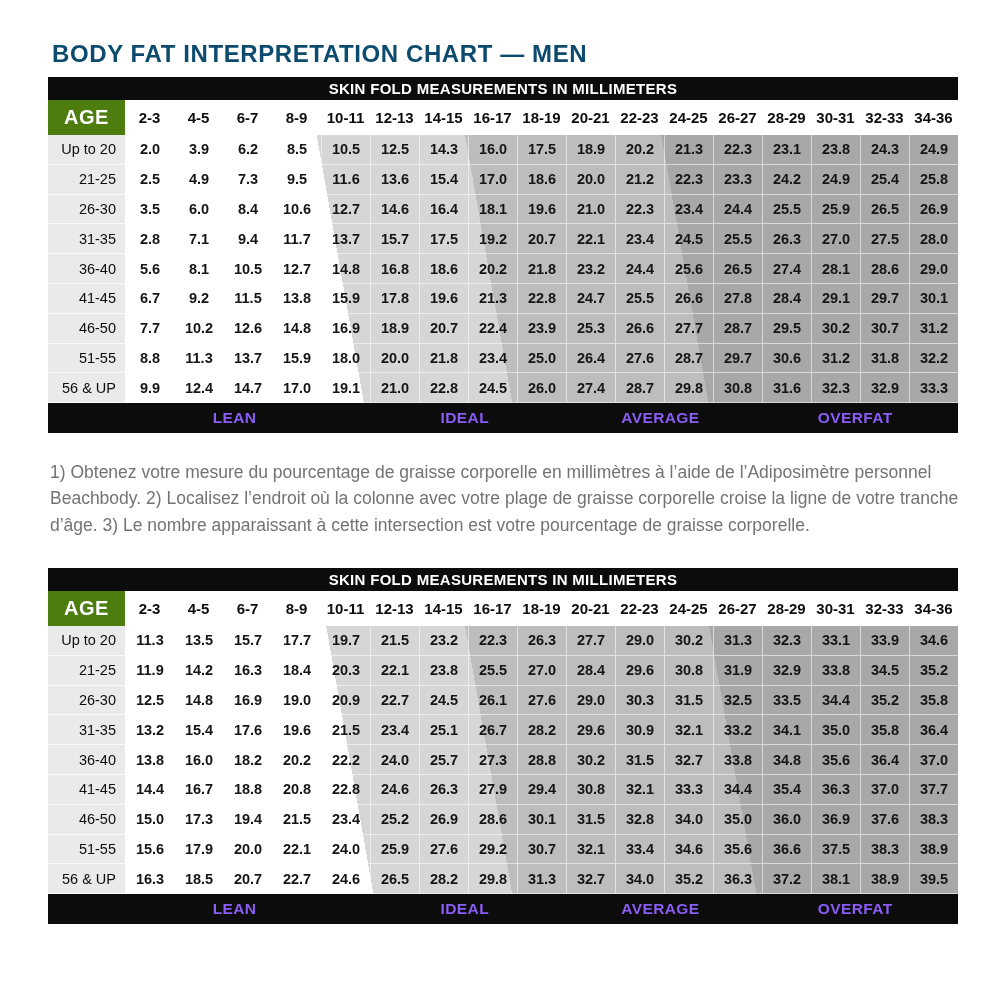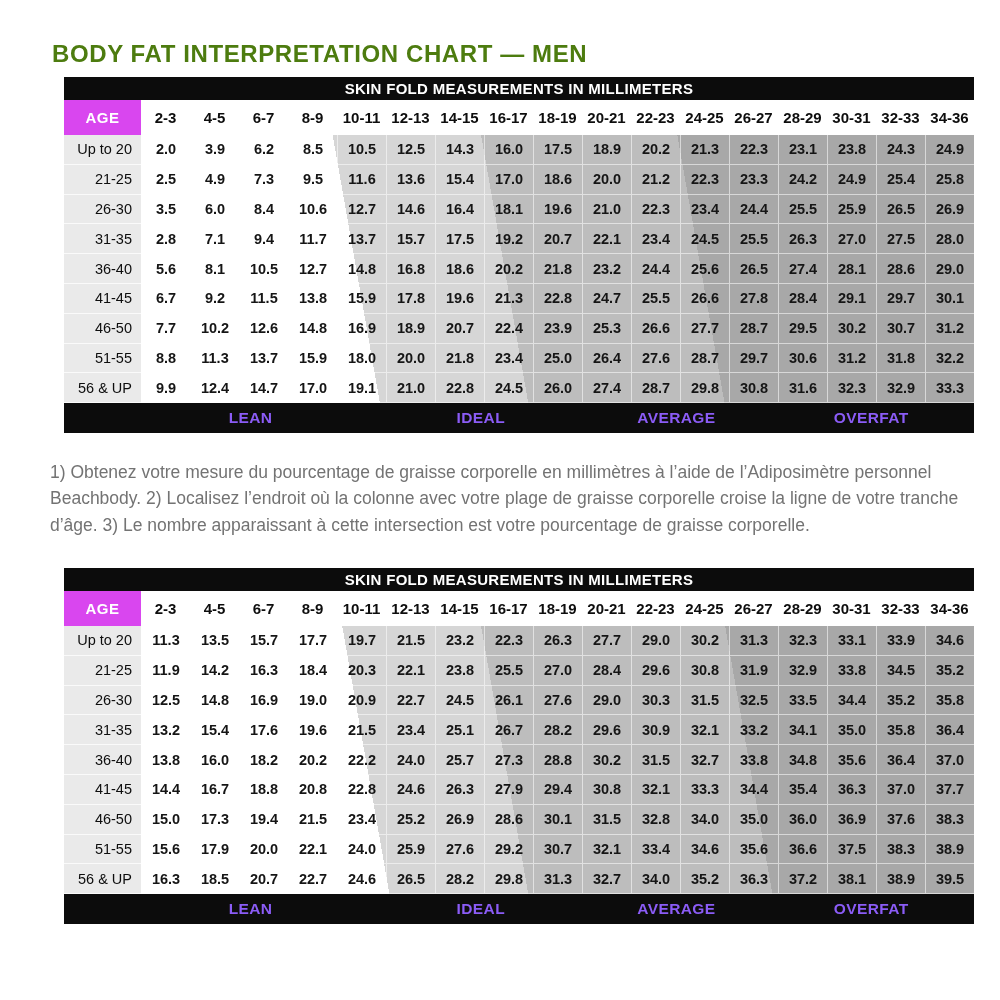--- a/index.html
+++ b/index.html
@@ -2,39 +2,39 @@
 <html><head>
 <meta charset="utf-8">
 <style>
   * { box-sizing: border-box; margin: 0; padding: 0; }
   html, body { width: 1000px; height: 1000px; background: #ffffff; overflow: hidden; }
   body { font-family: "Liberation Sans", "DejaVu Sans", sans-serif; color: #111; }
   .page { padding: 40px 42px 0 48px; }
 
   .chart-title {
     font-size: 24px; font-weight: bold; letter-spacing: .6px;
-    color: #4d7c0f; margin: 0 0 9px 4px; white-space: nowrap;
-  }
-
-  .chart-table { width: 910px; margin-left: 16px; }
+    color: #0c4a6e; margin: 0 0 9px 4px; white-space: nowrap;
+  }
+
+  .chart-table { width: 910px; }
 
   .bar-top {
     background: #0c0c0c; color: #fff; height: 23px;
     display: flex; align-items: center; justify-content: center;
     font-size: 15px; font-weight: bold; letter-spacing: .3px;
   }
 
   .grid-row { display: grid; grid-template-columns: 77px repeat(17, 1fr); }
 
   .header-row { height: 35px; background: #fff; }
   .col-h {
     display: flex; align-items: center; justify-content: center;
     font-weight: bold; font-size: 15px; color: #0d0d0d; white-space: nowrap;
   }
-  .age-h { background: #d946ef; color: #fff; font-size: 15px; letter-spacing: .5px; }
+  .age-h { background: #4d7c0f; color: #fff; font-size: 20px; letter-spacing: .5px; }
 
   .table-body { position: relative; }
   .men-body {
     background: linear-gradient(80deg,
       #ffffff 0%, #ffffff 33%,
       #d6d6d6 33%, #d6d6d6 48.5%,
       #bdbdbd 48.5%, #bdbdbd 69%,
       #a8a8a8 69%, #a8a8a8 100%);
   }
   .women-body {

